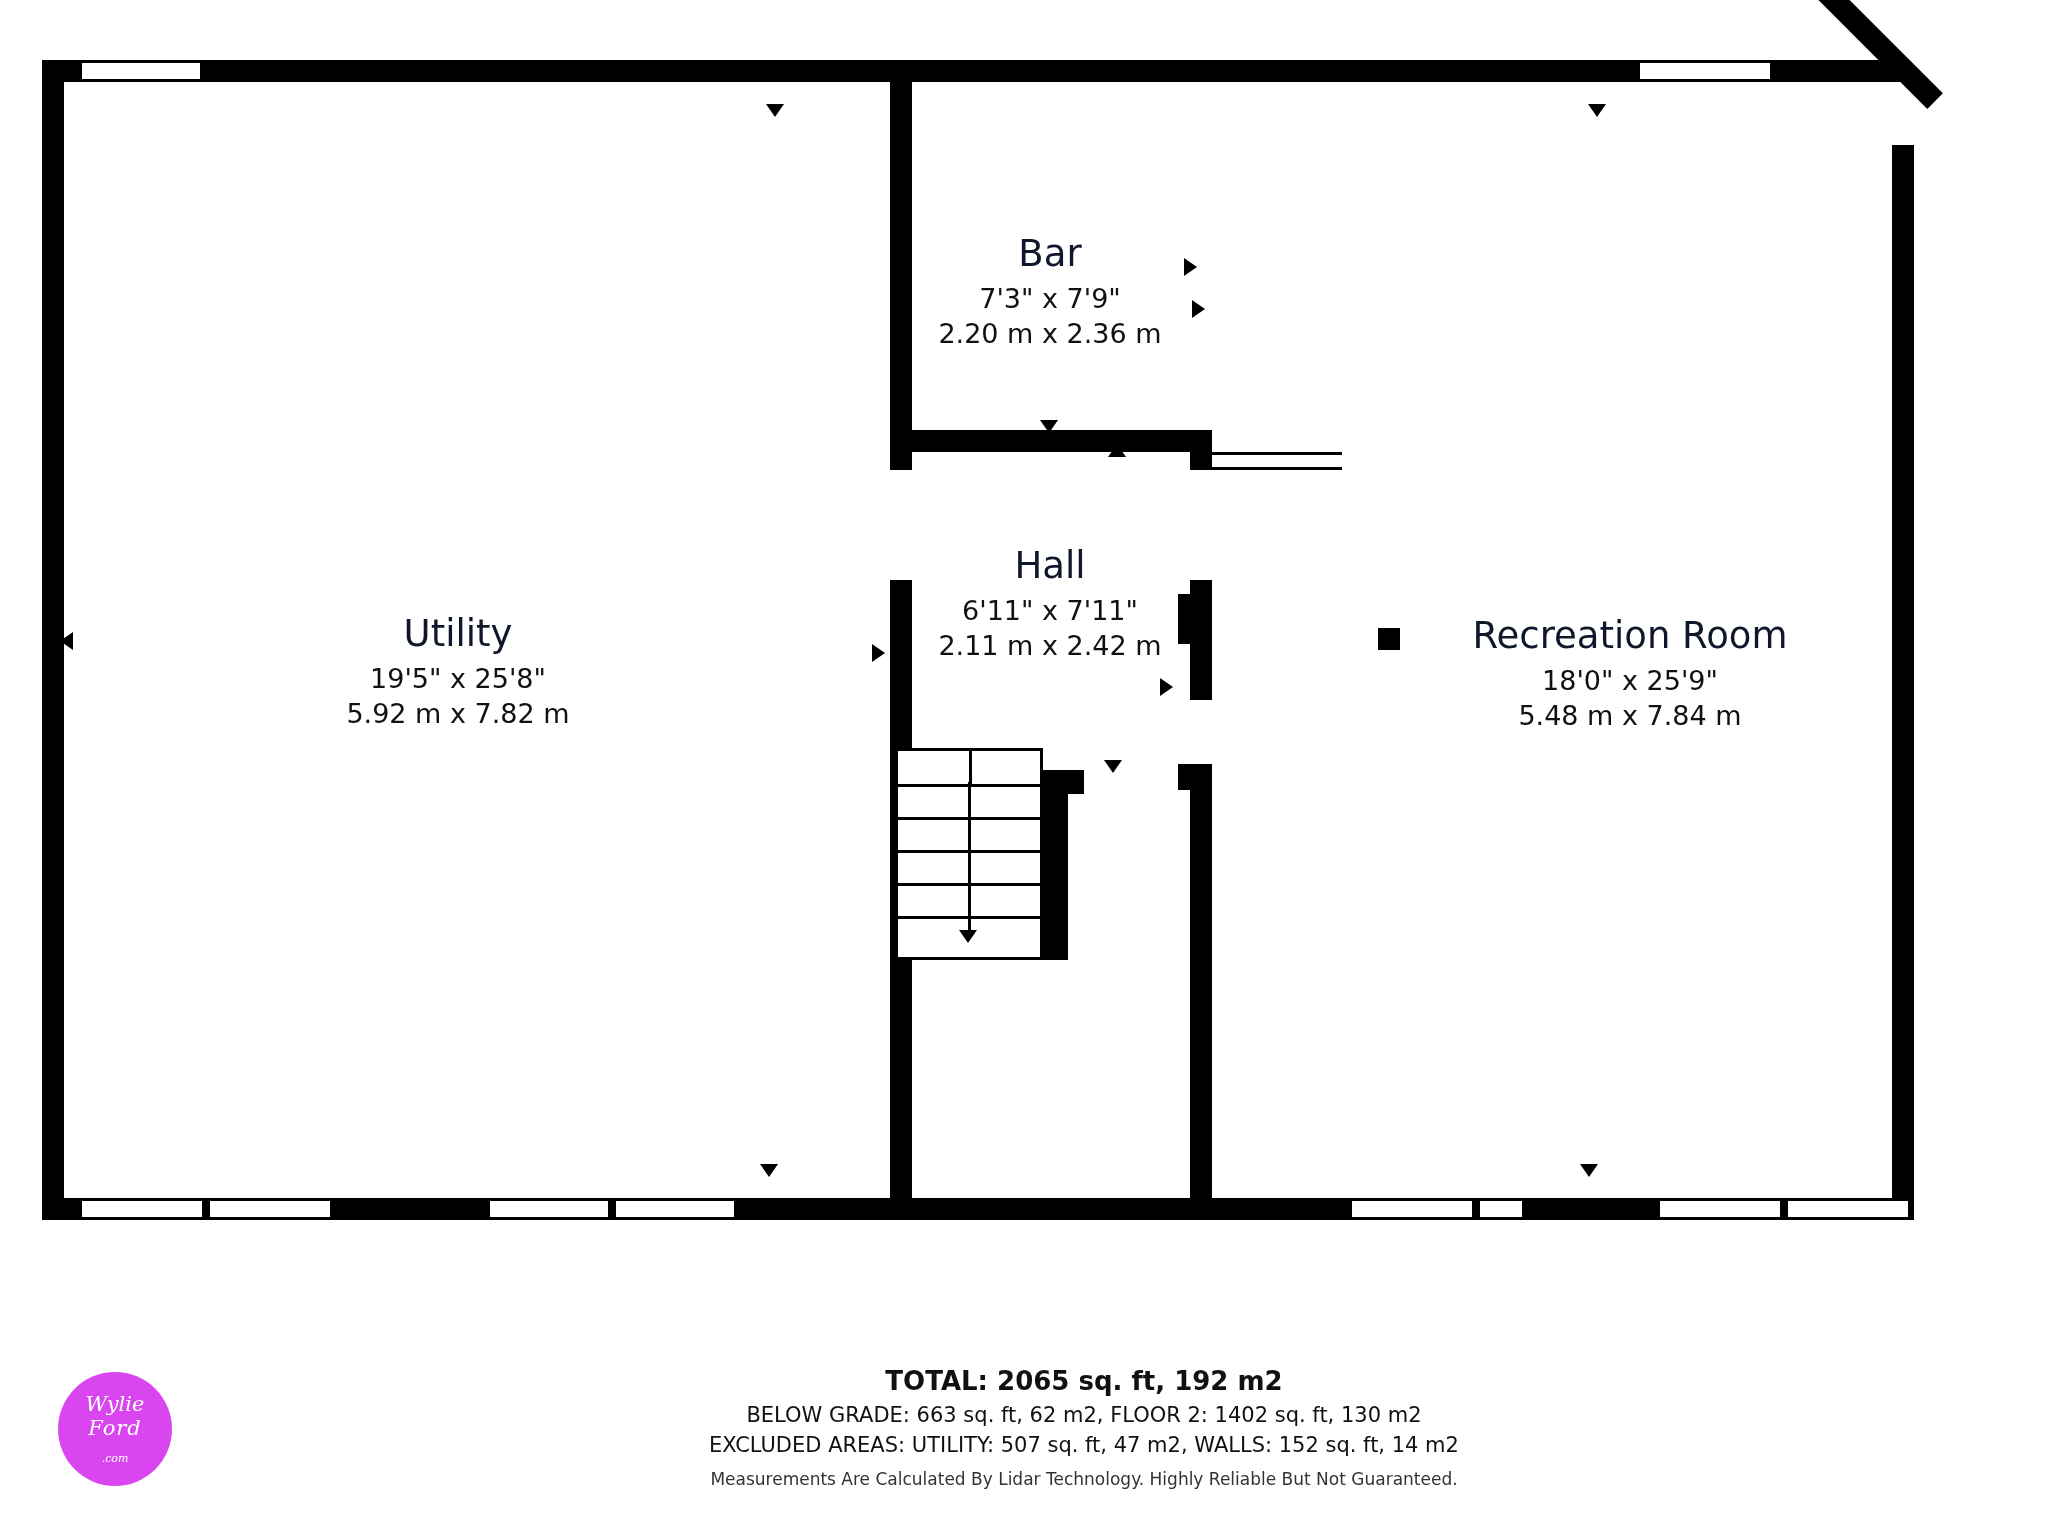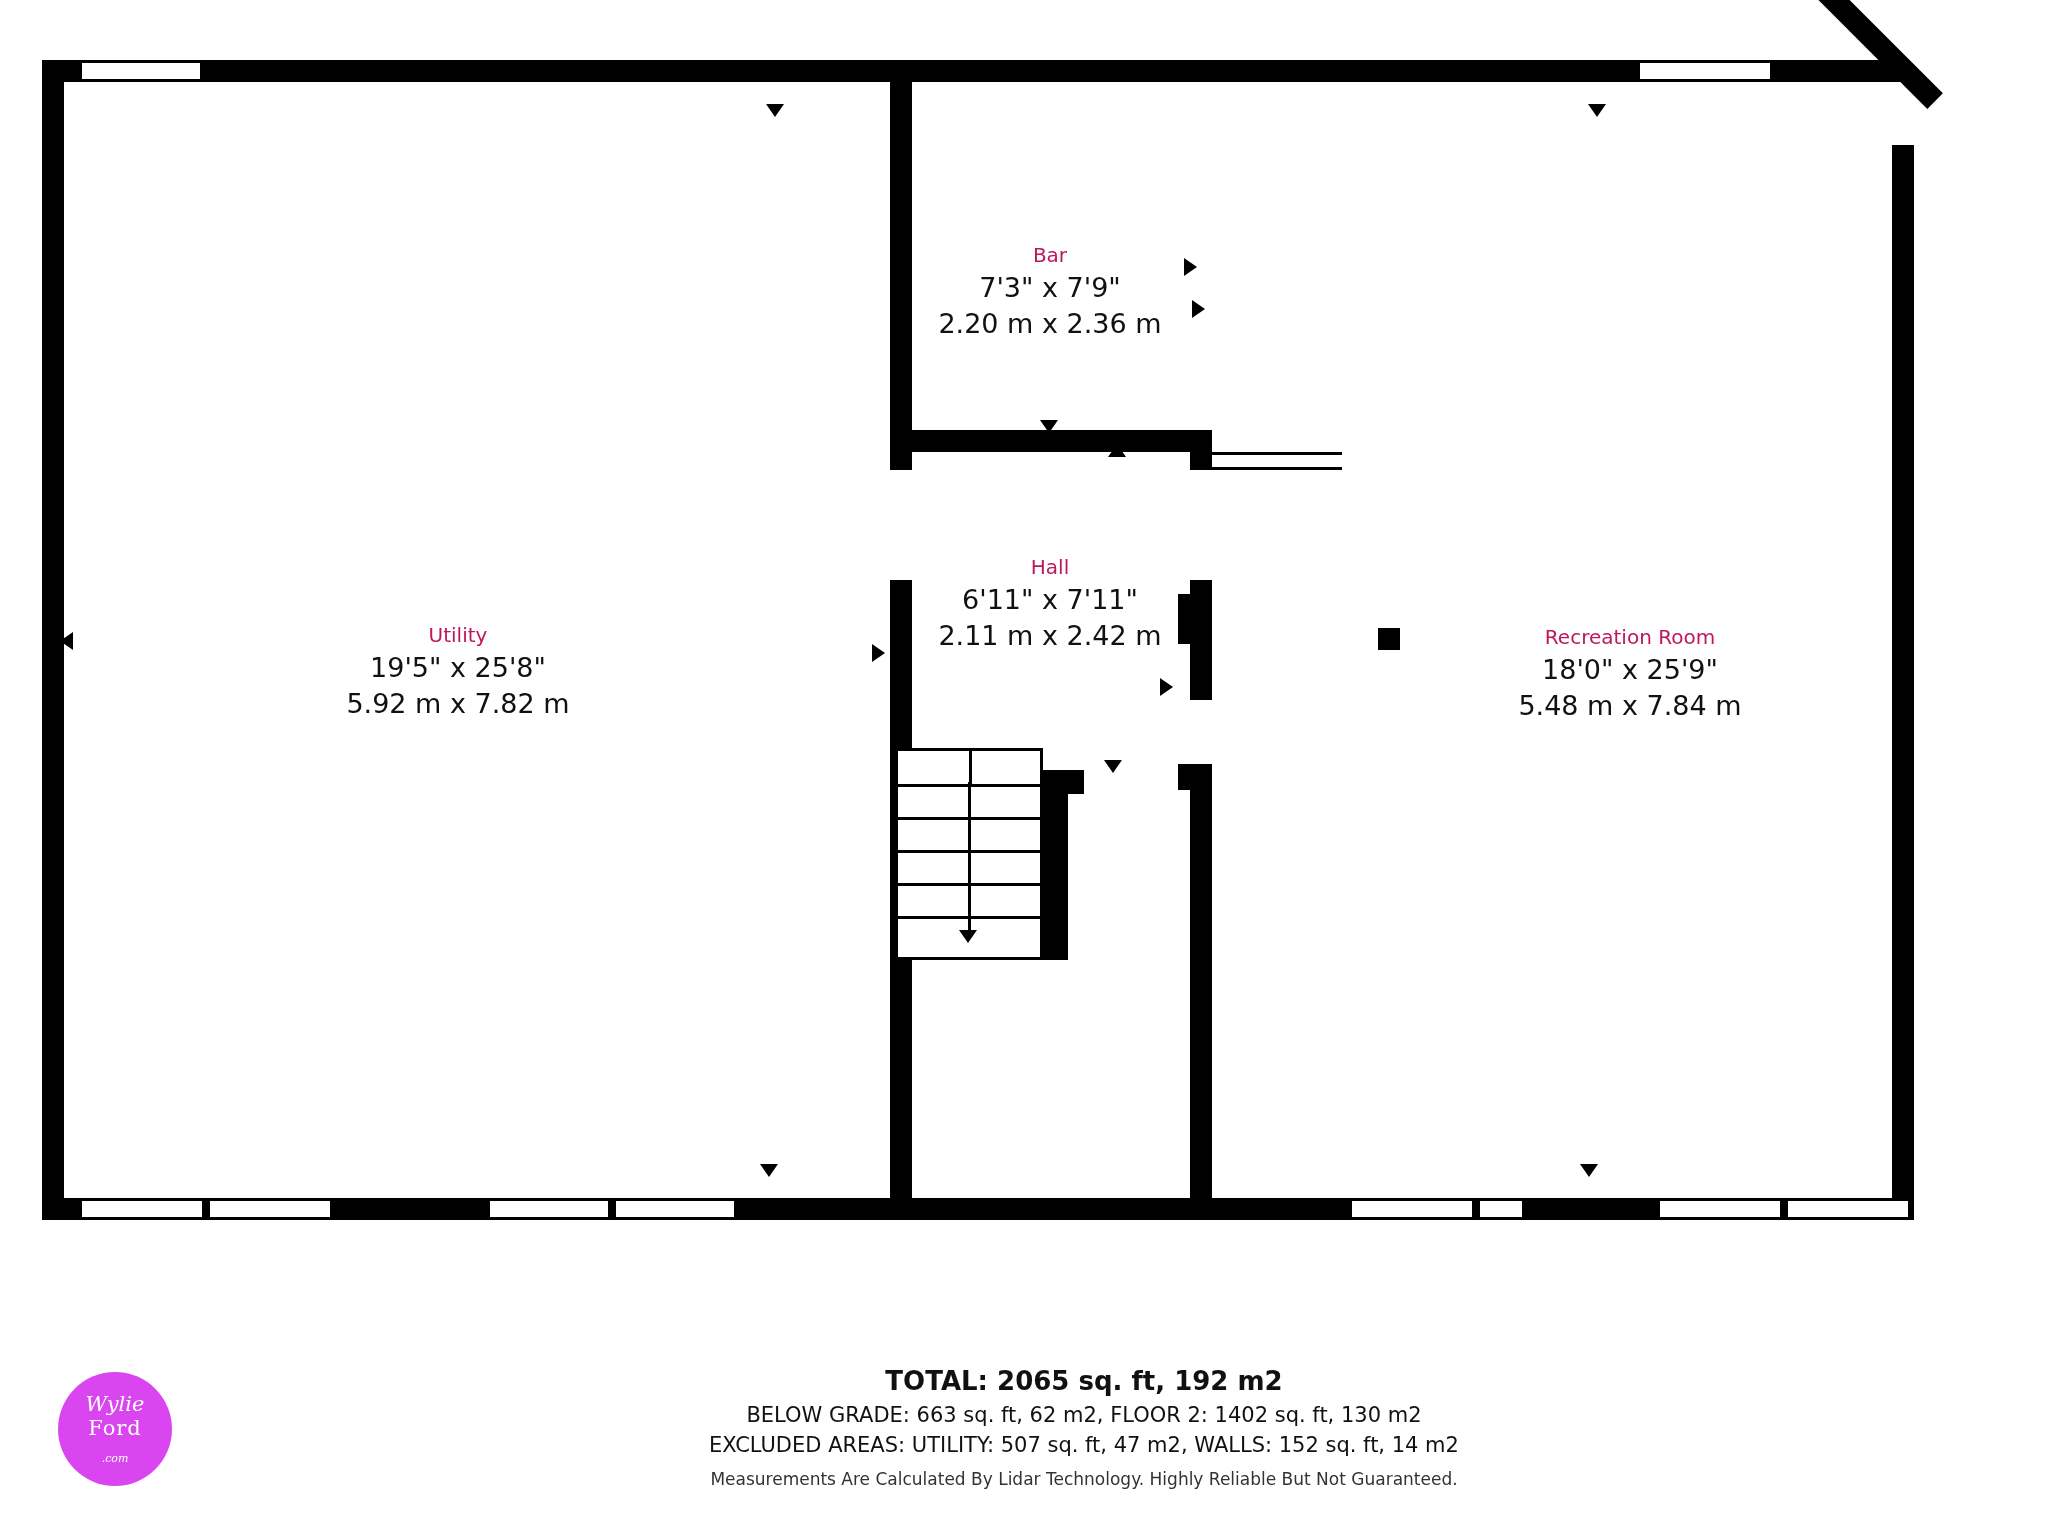--- a/index.html
+++ b/index.html
@@ -44,25 +44,24 @@
   }
 
   
   .room-label {
     position: absolute;
     text-align: center;
     line-height: 1.32;
     white-space: nowrap;
   }
   .room-label .rname {
-    font-size: 20px;
-    color: #be185d;
+    font-size: 37px;
+    color: #0f172a;
     display: block;
     margin-bottom: 2px;
-    margin-top: 12px;
   }
   .room-label .rdim {
     font-size: 27px;
     color: #111111;
     display: block;
   }
 
   
   .arrow {
     position: absolute;
@@ -167,20 +166,21 @@
     justify-content: center;
     font-family: "DejaVu Serif", "Liberation Serif", serif;
   }
   #logo .l1 {
     font-size: 21px;
     font-style: italic;
     line-height: 1;
   }
   #logo .l2 {
     font-size: 21px;
+    font-style: italic;
     line-height: 1;
     margin-top: 3px;
     letter-spacing: 1px;
   }
   #logo .l3 {
     font-size: 11px;
     font-style: italic;
     line-height: 1;
     margin-top: 14px;
   }

